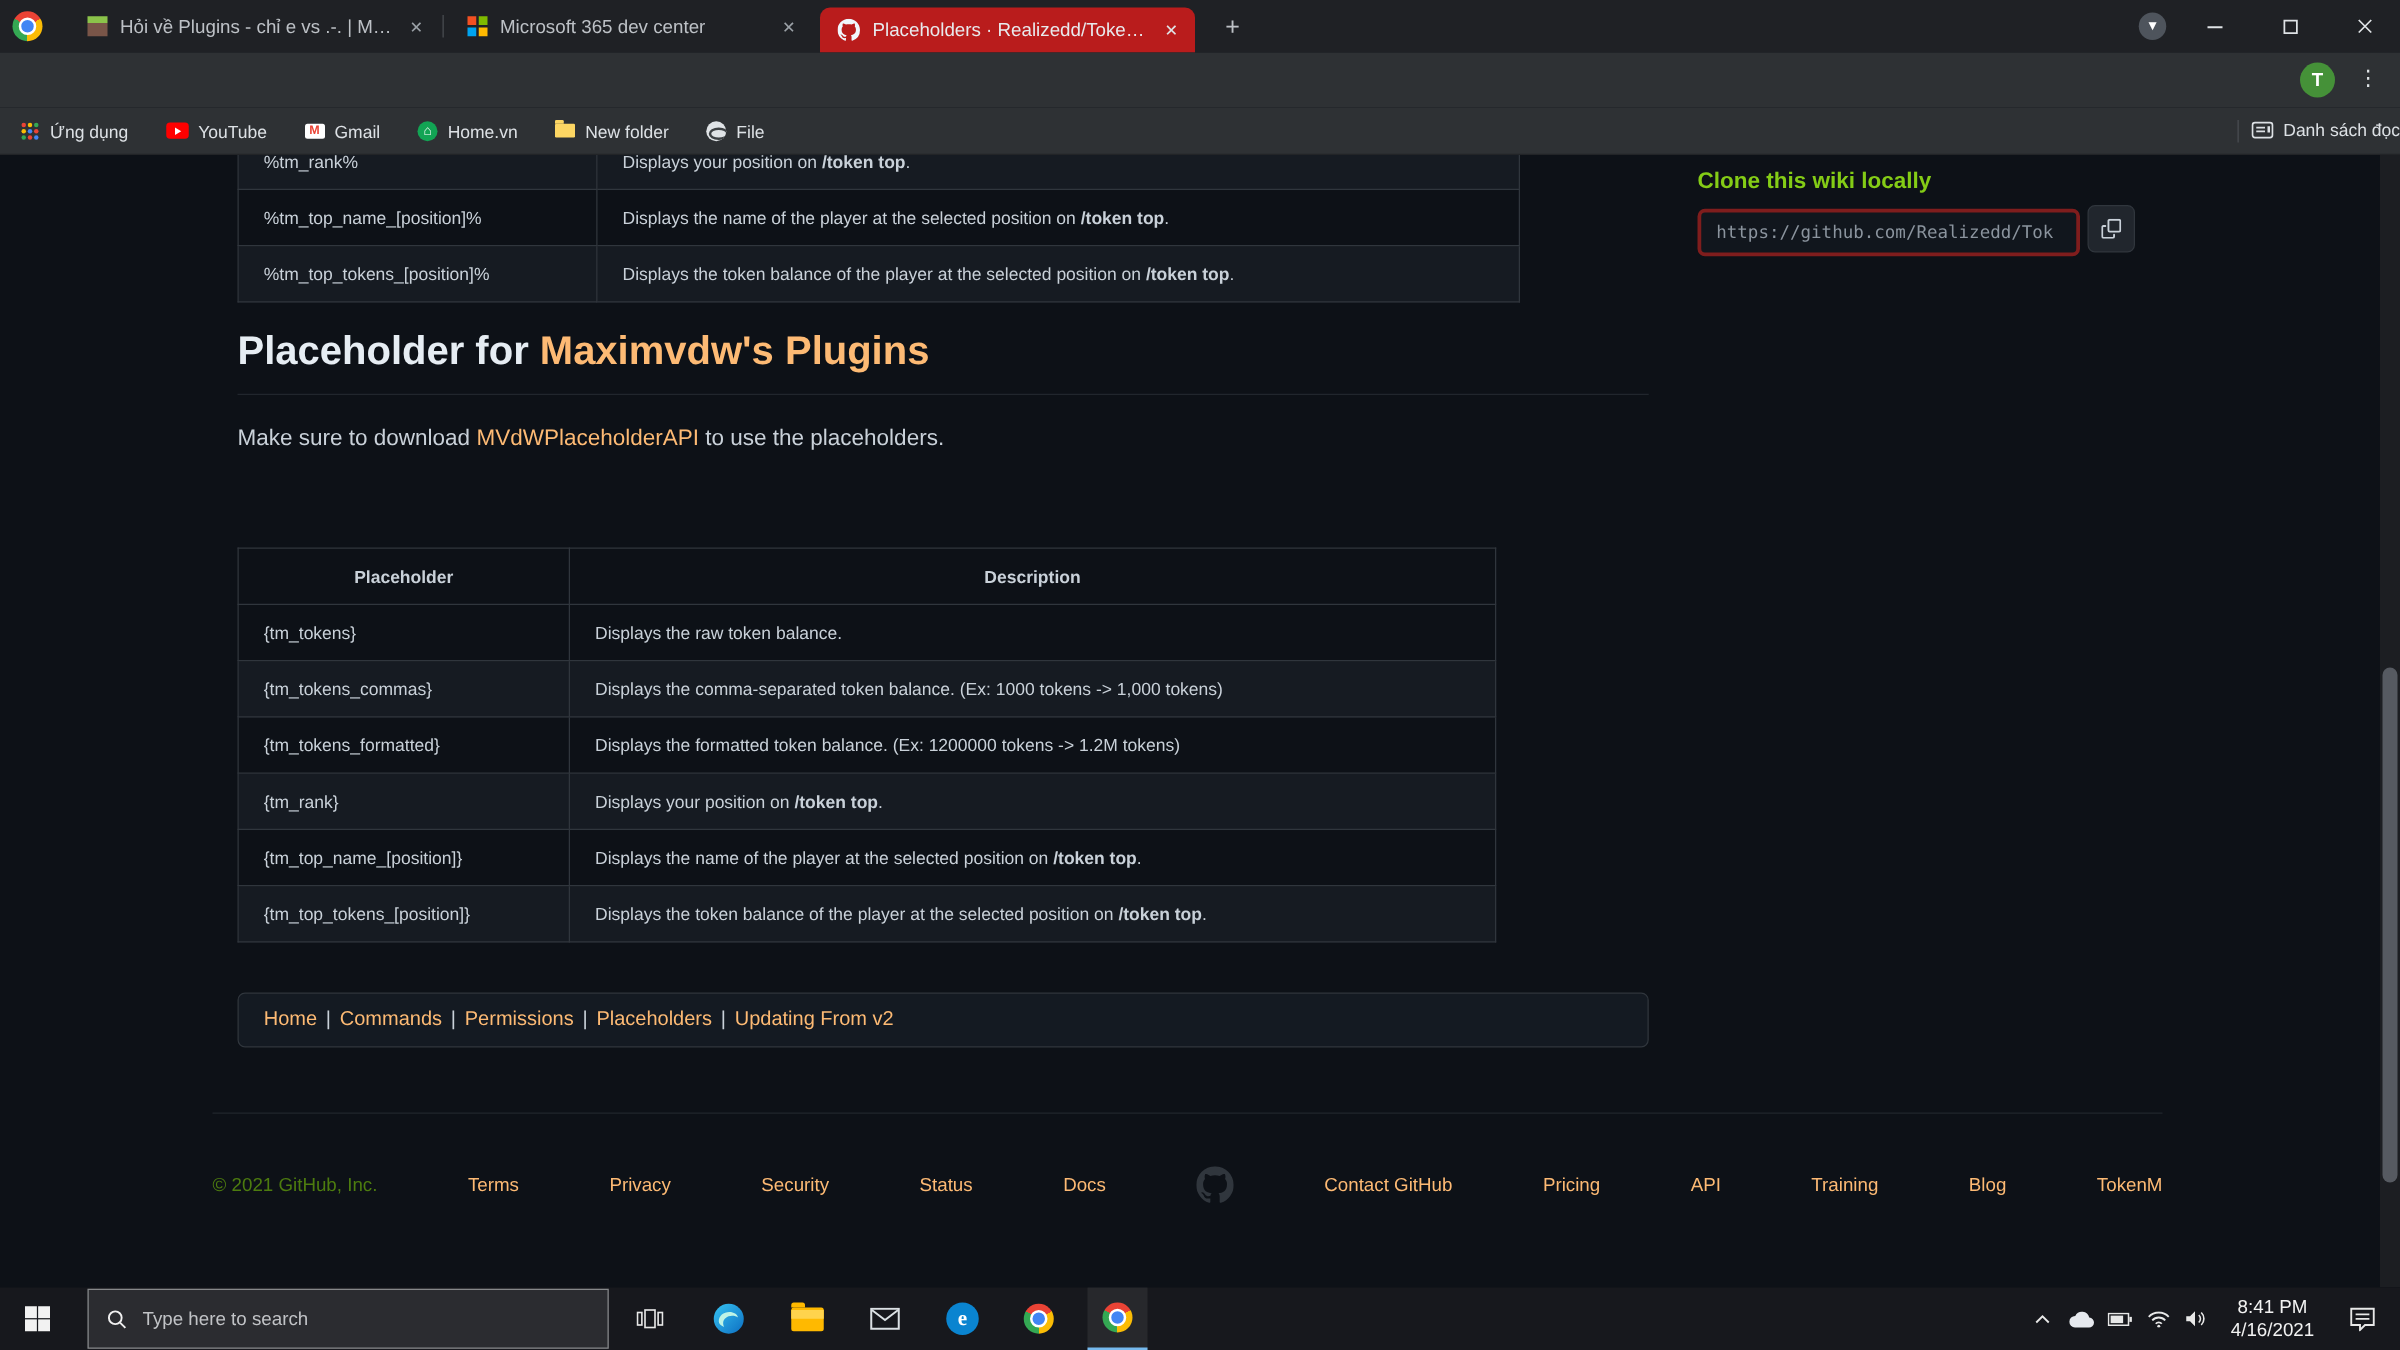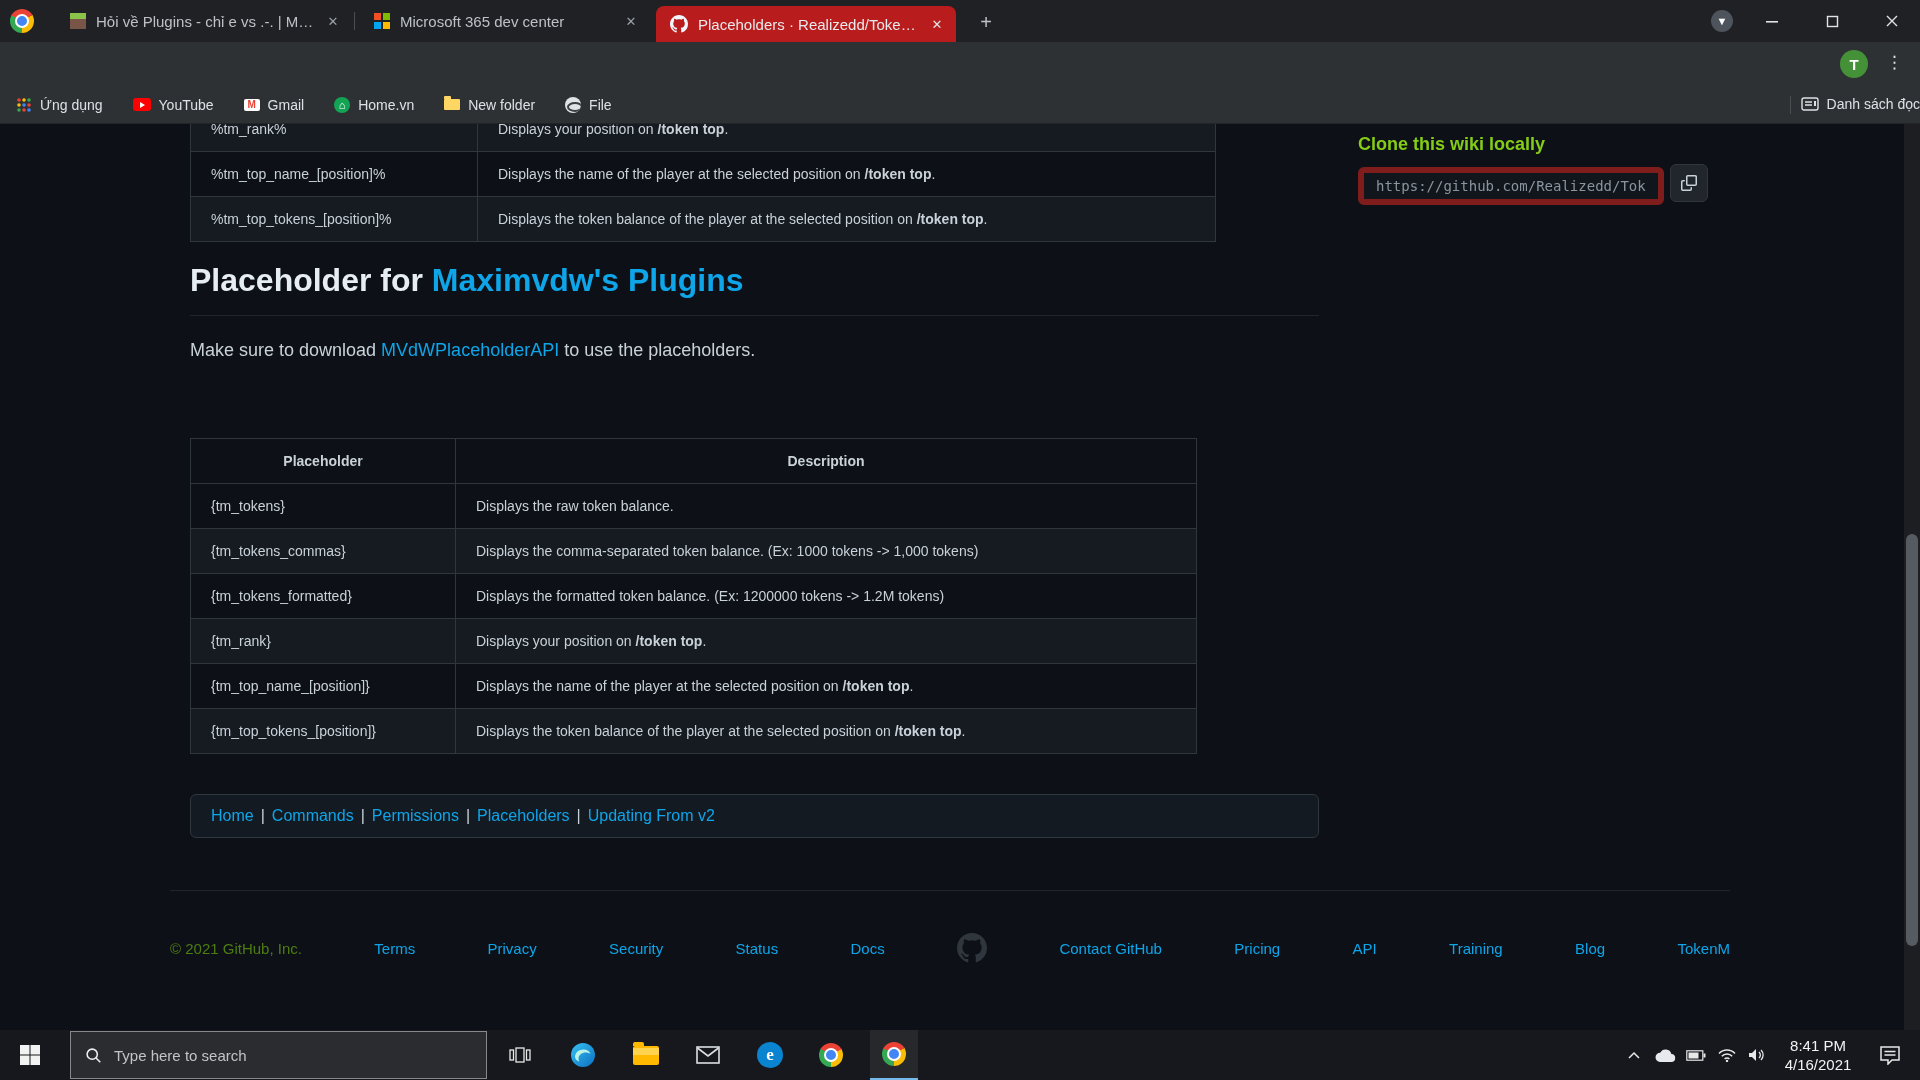--- a/index.html
+++ b/index.html
@@ -44,42 +44,42 @@
   th { font-weight:bold; text-align:center; }
   .row-alt { background:#161b22; }
   td strong { font-weight:bold; }
 
   #toptable { left:190px; top:-18px; }
   #toptable .c1 { width:287px; }
   #toptable .c2 { width:738px; }
 
   #h1 { left:190px; top:138px; width:1129px; font-size:32px; font-weight:600; color:#e6edf3;
         padding-bottom:16px; border-bottom:1px solid #21262d; }
-  a, .link { color:#0ea5e9; text-decoration:none; }
+  a, .link { color:#fdba74; text-decoration:none; }
 
   #para1 { left:190px; top:216px; font-size:18px; color:#c9d1d9; }
   #selpara { left:190px; top:260px; font-size:18px; font-style:italic; }
   #selpara span { background:#0b62d6; color:#ffffff; padding:2px 3px; }
 
   #maintable { left:190px; top:314px;padding-left:16px; }
   #maintable .c1 { width:265px; }
   #maintable .c2 { width:741px; }
 
   #navbox { left:190px; top:670px; width:1129px; height:44px; border:1px solid #30363d;
             border-radius:6px; background:#141a22; display:flex; align-items:center; padding-left:20px;
             font-size:16px; }
   #navbox .sep { color:#c9d1d9; margin:0 7px; }
 
   #pagefooter { left:170px; top:766px; width:1560px; border-top:1px solid #21262d; padding-top:42px;
                 display:flex; align-items:center; justify-content:space-between; font-size:15px; }
   #pagefooter .copy { color:#4d7c0f; }
 
   #clonebox { left:1358px; top:10px; width:352px; }
   #clonebox h3 { font-size:18px; font-weight:bold; color:#84cc16; margin-bottom:12px; }
-  #cloneurl { width:306px; height:38px; background:#11161d; border:6px solid #7f1d1d; border-radius:6px;
+  #cloneurl { width:306px; height:38px; background:#11161d; border:3px solid #7f1d1d; border-radius:6px;
               color:#8b949e; font-family:"DejaVu Sans Mono", monospace; font-size:14px; padding:0 12px;
               white-space:nowrap; overflow:hidden; }
   #copybtn { position:absolute; left:312px; top:30px; width:38px; height:38px; background:#21262d;
              border:1px solid #30363d; border-radius:6px; display:flex; align-items:center; justify-content:center; }
 
   #scrollbar { left:1904px; top:0; width:16px; height:906px; background:#1c1e22; }
   #scrollthumb { left:1906px; width:12px; top:410px; height:412px; background:#565a61; border-radius:6px; }
 
   
   #taskbar { left:0; top:1030px; width:1920px; height:50px; background:#17181d; }

